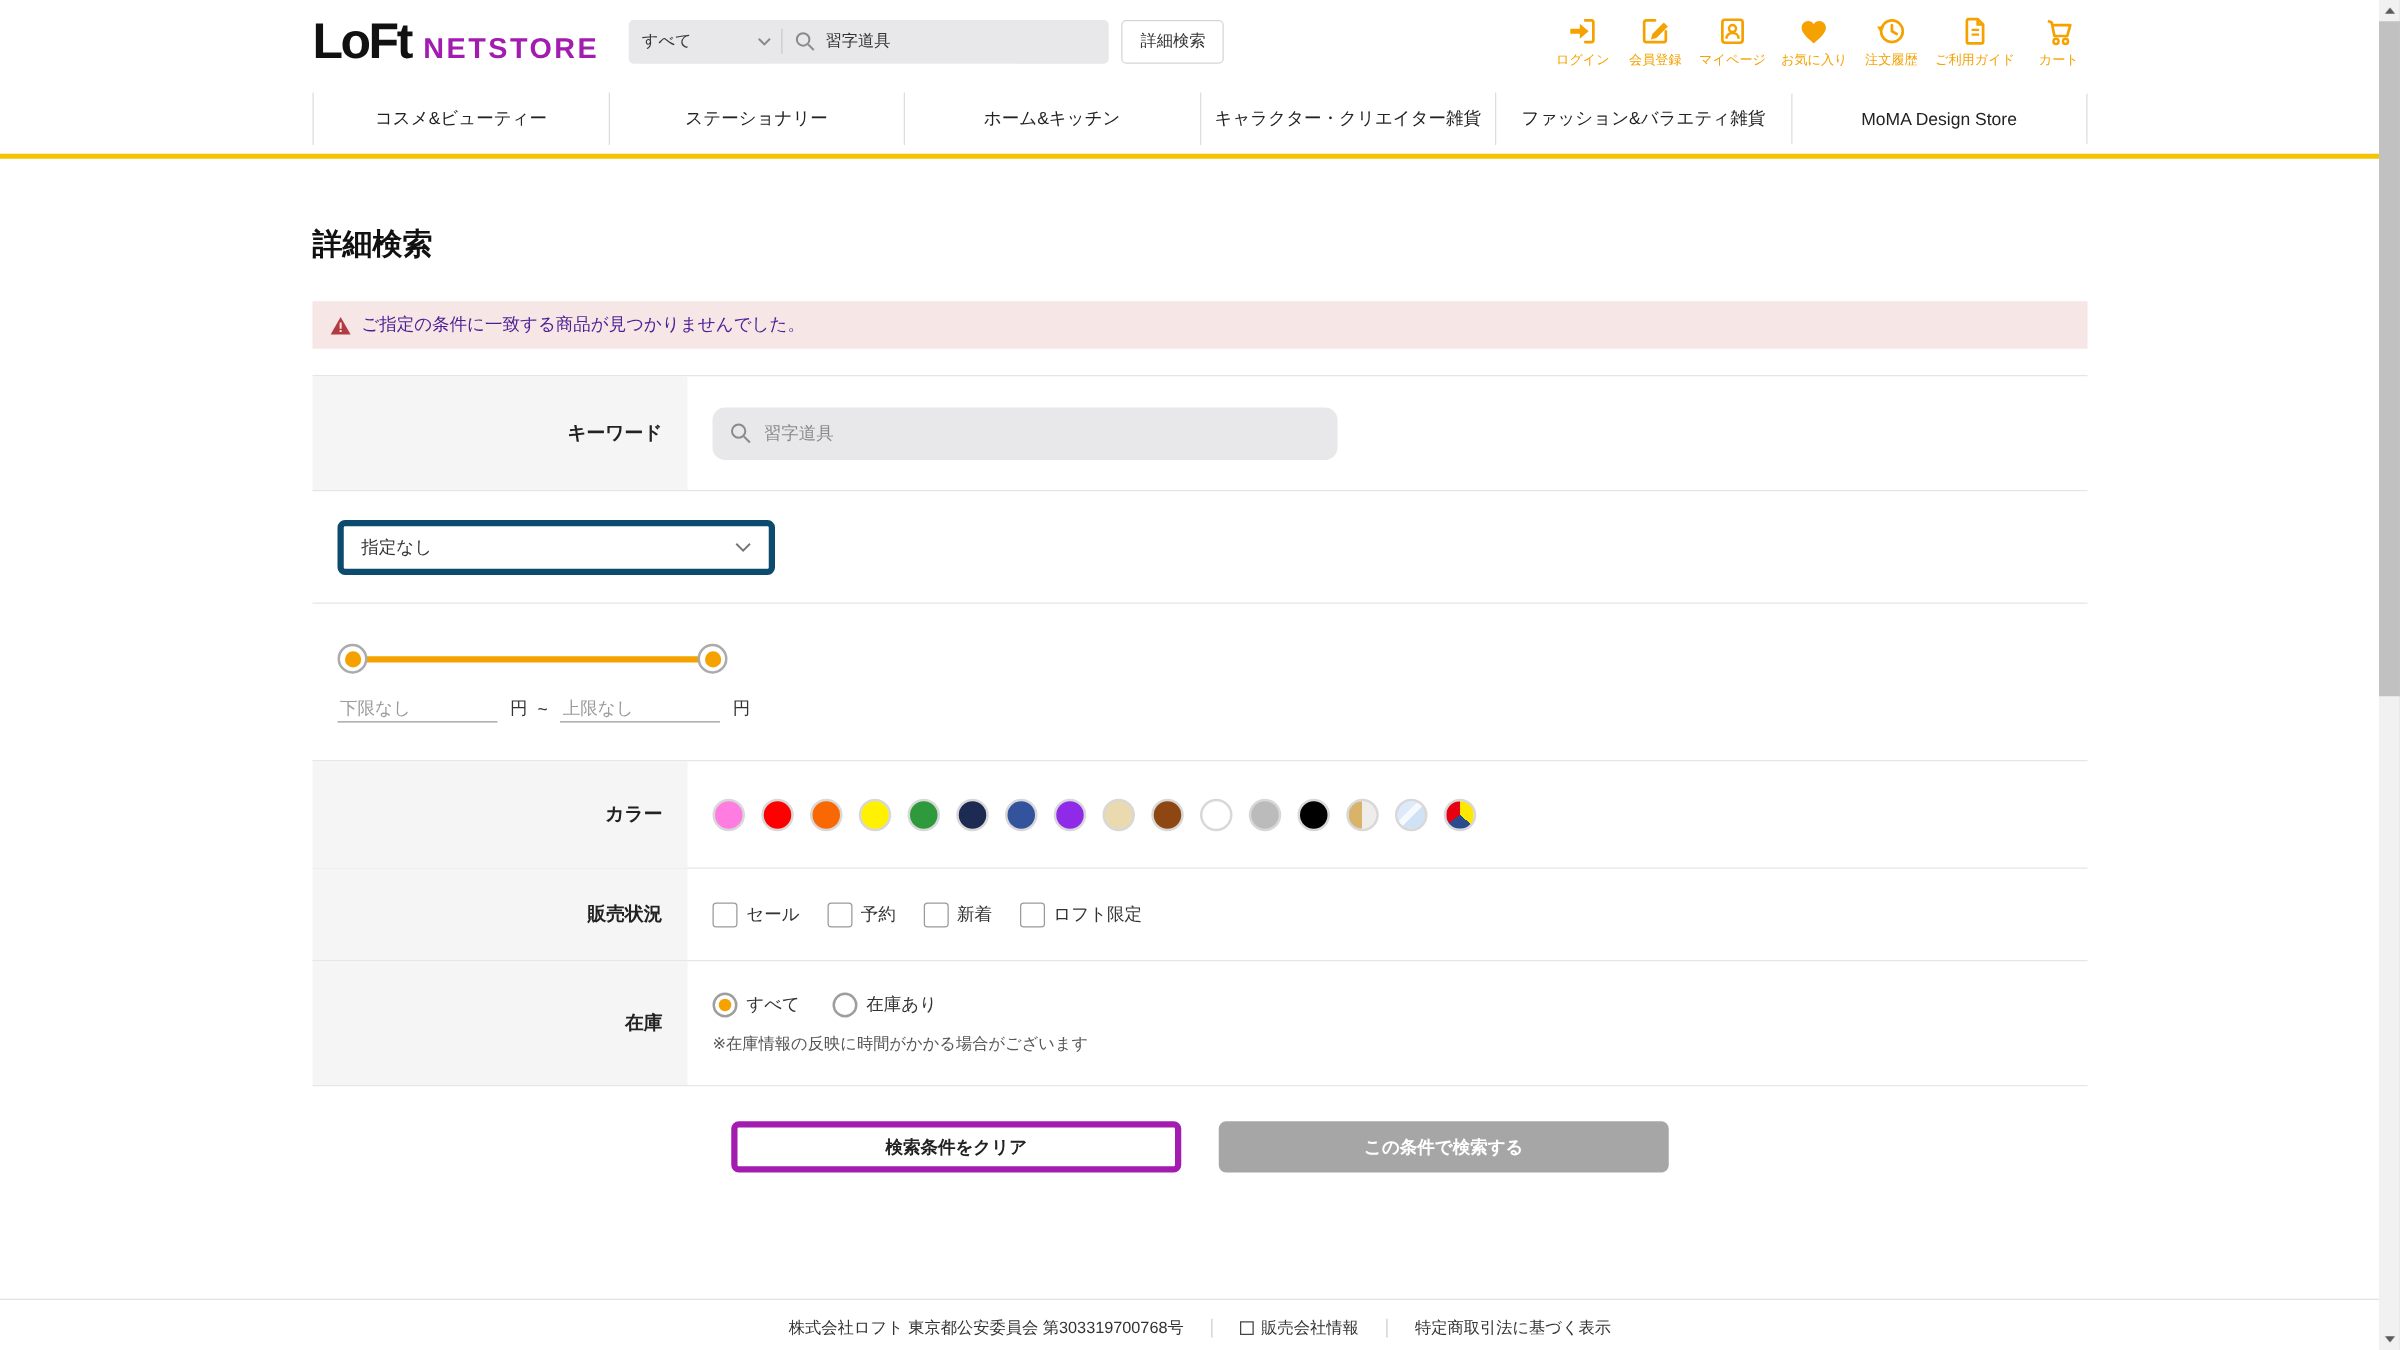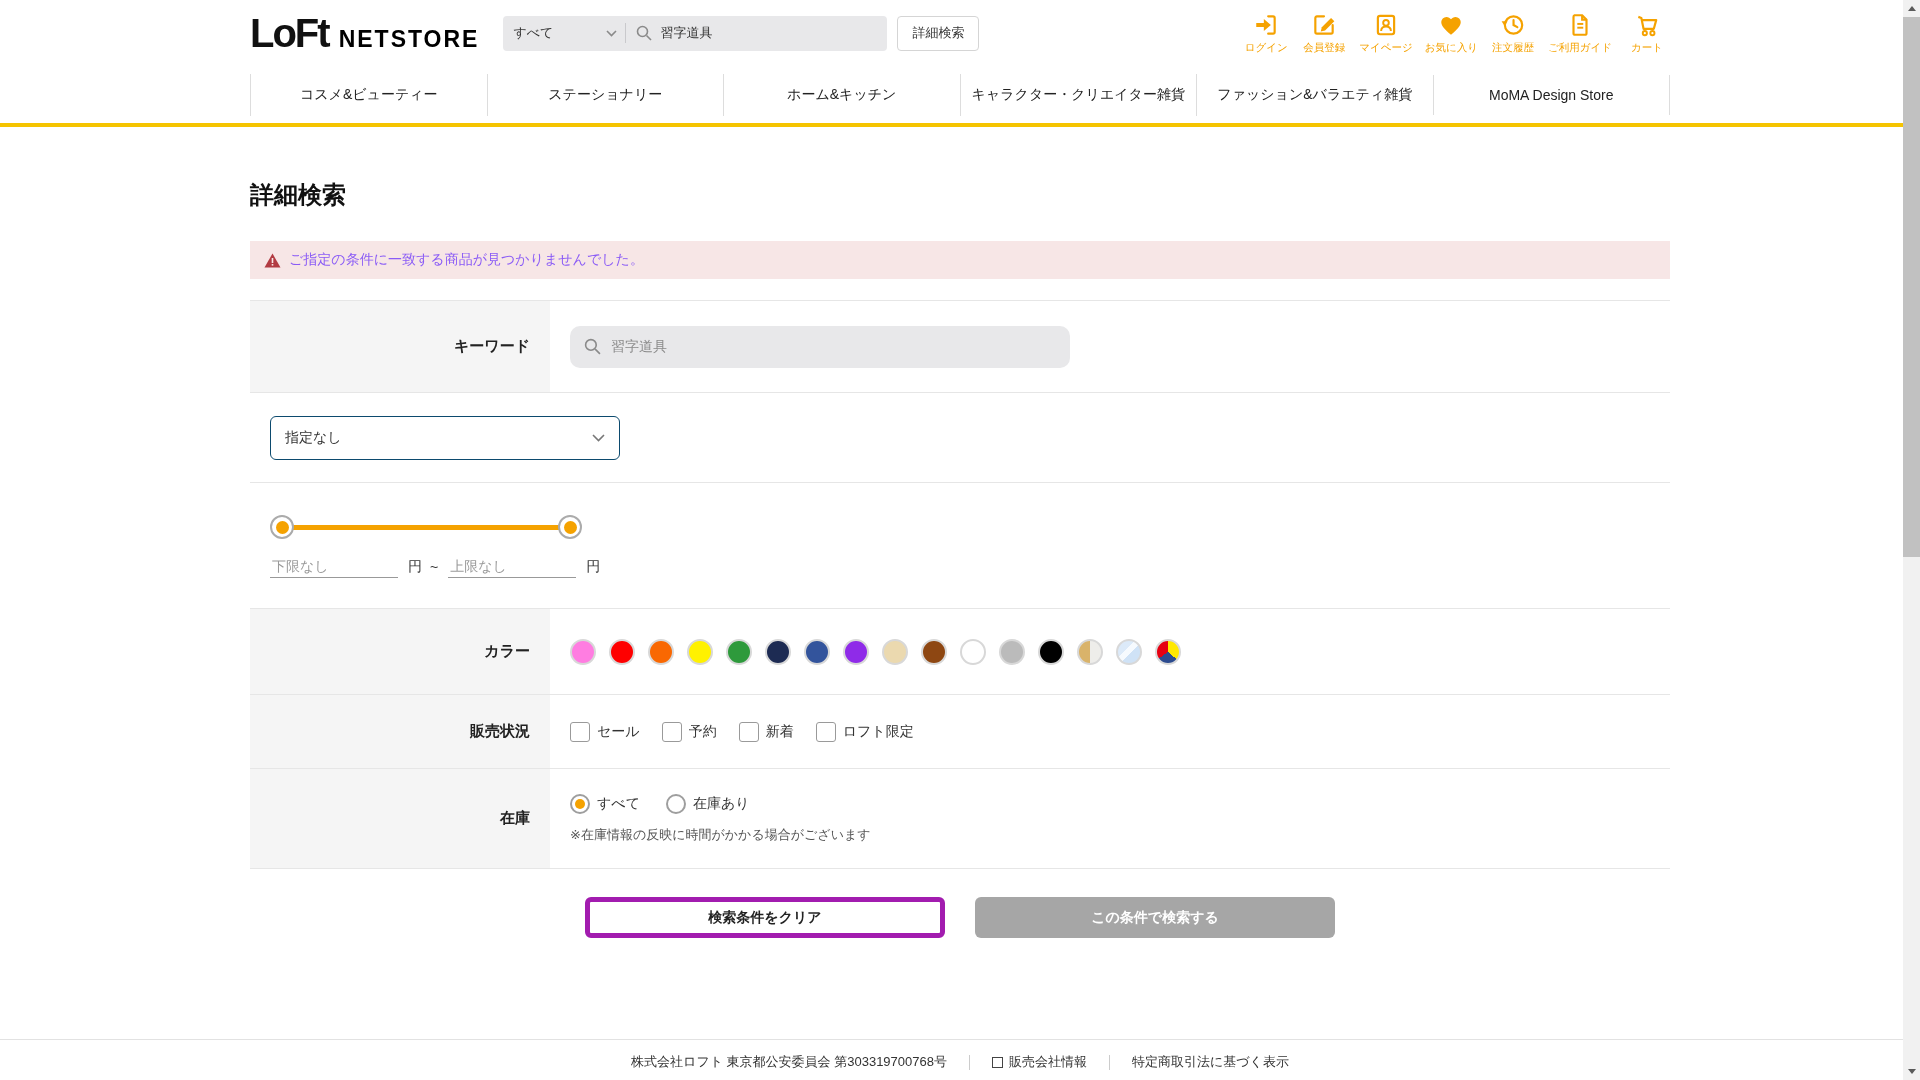--- a/index.html
+++ b/index.html
@@ -4,21 +4,21 @@
 <style>
   * { margin:0; padding:0; box-sizing:border-box; }
   html,body { width:1920px; height:1080px; background:#fff; overflow:hidden;
     font-family:"Liberation Sans","DejaVu Sans",sans-serif; color:#222; }
   .container { width:1420px; margin:0 auto; }
 
   
   .header { height:66px; display:flex; align-items:center; }
   .logo { display:flex; align-items:baseline; gap:10px; margin-right:24px; cursor:pointer; }
   .logo-loft { font-size:40px; font-weight:900; letter-spacing:-2px; color:#111; }
-  .logo-netstore { font-size:23px; font-weight:bold; letter-spacing:2px; color:#000000; }
+  .logo-netstore { font-size:23px; font-weight:bold; letter-spacing:2px; color:#a21caf; }
   .searchbar { display:flex; align-items:center; width:384px; height:35px;
     background:#E8E8EA; border-radius:4px; padding:0 10px; }
   .search-cat { display:flex; align-items:center; justify-content:space-between;
     width:104px; font-size:13px; color:#333; cursor:pointer; }
   .search-divider { width:1px; height:20px; background:#C9C9CC; margin:0 10px 0 8px; }
   .searchbar input { border:none; background:transparent; outline:none;
     font-size:13px; color:#333; width:210px; margin-left:8px;
     font-family:"Liberation Sans","DejaVu Sans",sans-serif; }
   .adv-btn { margin-left:10px; height:35px; padding:0 14px; background:#fff;
     border:1px solid #D5D5D5; border-radius:4px; font-size:13px; color:#333; cursor:pointer;
@@ -34,42 +34,42 @@
   .nav { border-bottom:4px solid #F5C400; }
   .nav-row { display:flex; height:57px; align-items:center; }
   .nav-item { flex:1; text-align:center; font-size:14px; color:#222; cursor:pointer;
     border-left:1px solid #DDDDDD; padding:12px 0; }
   .nav-item:last-child { border-right:1px solid #DDDDDD; }
 
   
   .page-title { font-size:24px; font-weight:bold; color:#111; margin-top:52px; }
   .error-banner { margin-top:30px; height:38px; background:#F7E6E6; display:flex;
     align-items:center; padding:0 14px; gap:8px; }
-  .error-banner span { font-size:14px; color:#8b5cf6; }
+  .error-banner span { font-size:14px; color:#4c1d95; }
 
   
   .form { margin-top:21px; border-top:1px solid #E6E6E6; }
   .form-row { display:flex; border-bottom:1px solid #E6E6E6; }
   .row-label { width:300px; background:#F5F5F5; display:flex; align-items:center;
     justify-content:flex-end; padding-right:20px; font-size:15px; font-weight:bold; color:#222; }
   .row-content { flex:1; display:flex; align-items:center; padding:20px 0 20px 20px; }
   .row-keyword { height:92px; }
   .row-category { height:90px; }
   .row-price { height:126px; }
   .row-color { height:86px; }
   .row-sales { height:74px; }
   .row-stock { height:100px; }
 
   .kw-input-wrap { display:flex; align-items:center; gap:10px; width:500px; height:42px;
     background:#E8E8EA; border-radius:10px; padding:0 14px; }
   .kw-input-wrap input { flex:1; border:none; background:transparent; outline:none;
     font-size:14px; color:#8A8A8A; font-family:"Liberation Sans","DejaVu Sans",sans-serif; }
 
   .select-box { display:flex; align-items:center; justify-content:space-between;
-    width:350px; height:44px; border:1px solid #0c4a6e; border-radius:6px;
+    width:350px; height:44px; border:5px solid #0c4a6e; border-radius:6px;
     background:#fff; padding:0 14px; font-size:14px; color:#333; cursor:pointer; }
 
   .price-block { display:block; }
   .slider { position:relative; width:312px; height:24px; margin:2px 0 16px 0; }
   .slider-track { position:absolute; left:12px; right:12px; top:9.5px; height:5px;
     background:#F5A200; border-radius:3px; }
   .slider-handle { position:absolute; top:0; width:24px; height:24px; border-radius:50%;
     background:#fff; border:2px solid #ABABAB; cursor:pointer; }
   .slider-handle::after { content:""; position:absolute; left:3.5px; top:3.5px;
     width:13px; height:13px; border-radius:50%; background:#F5A200; }

